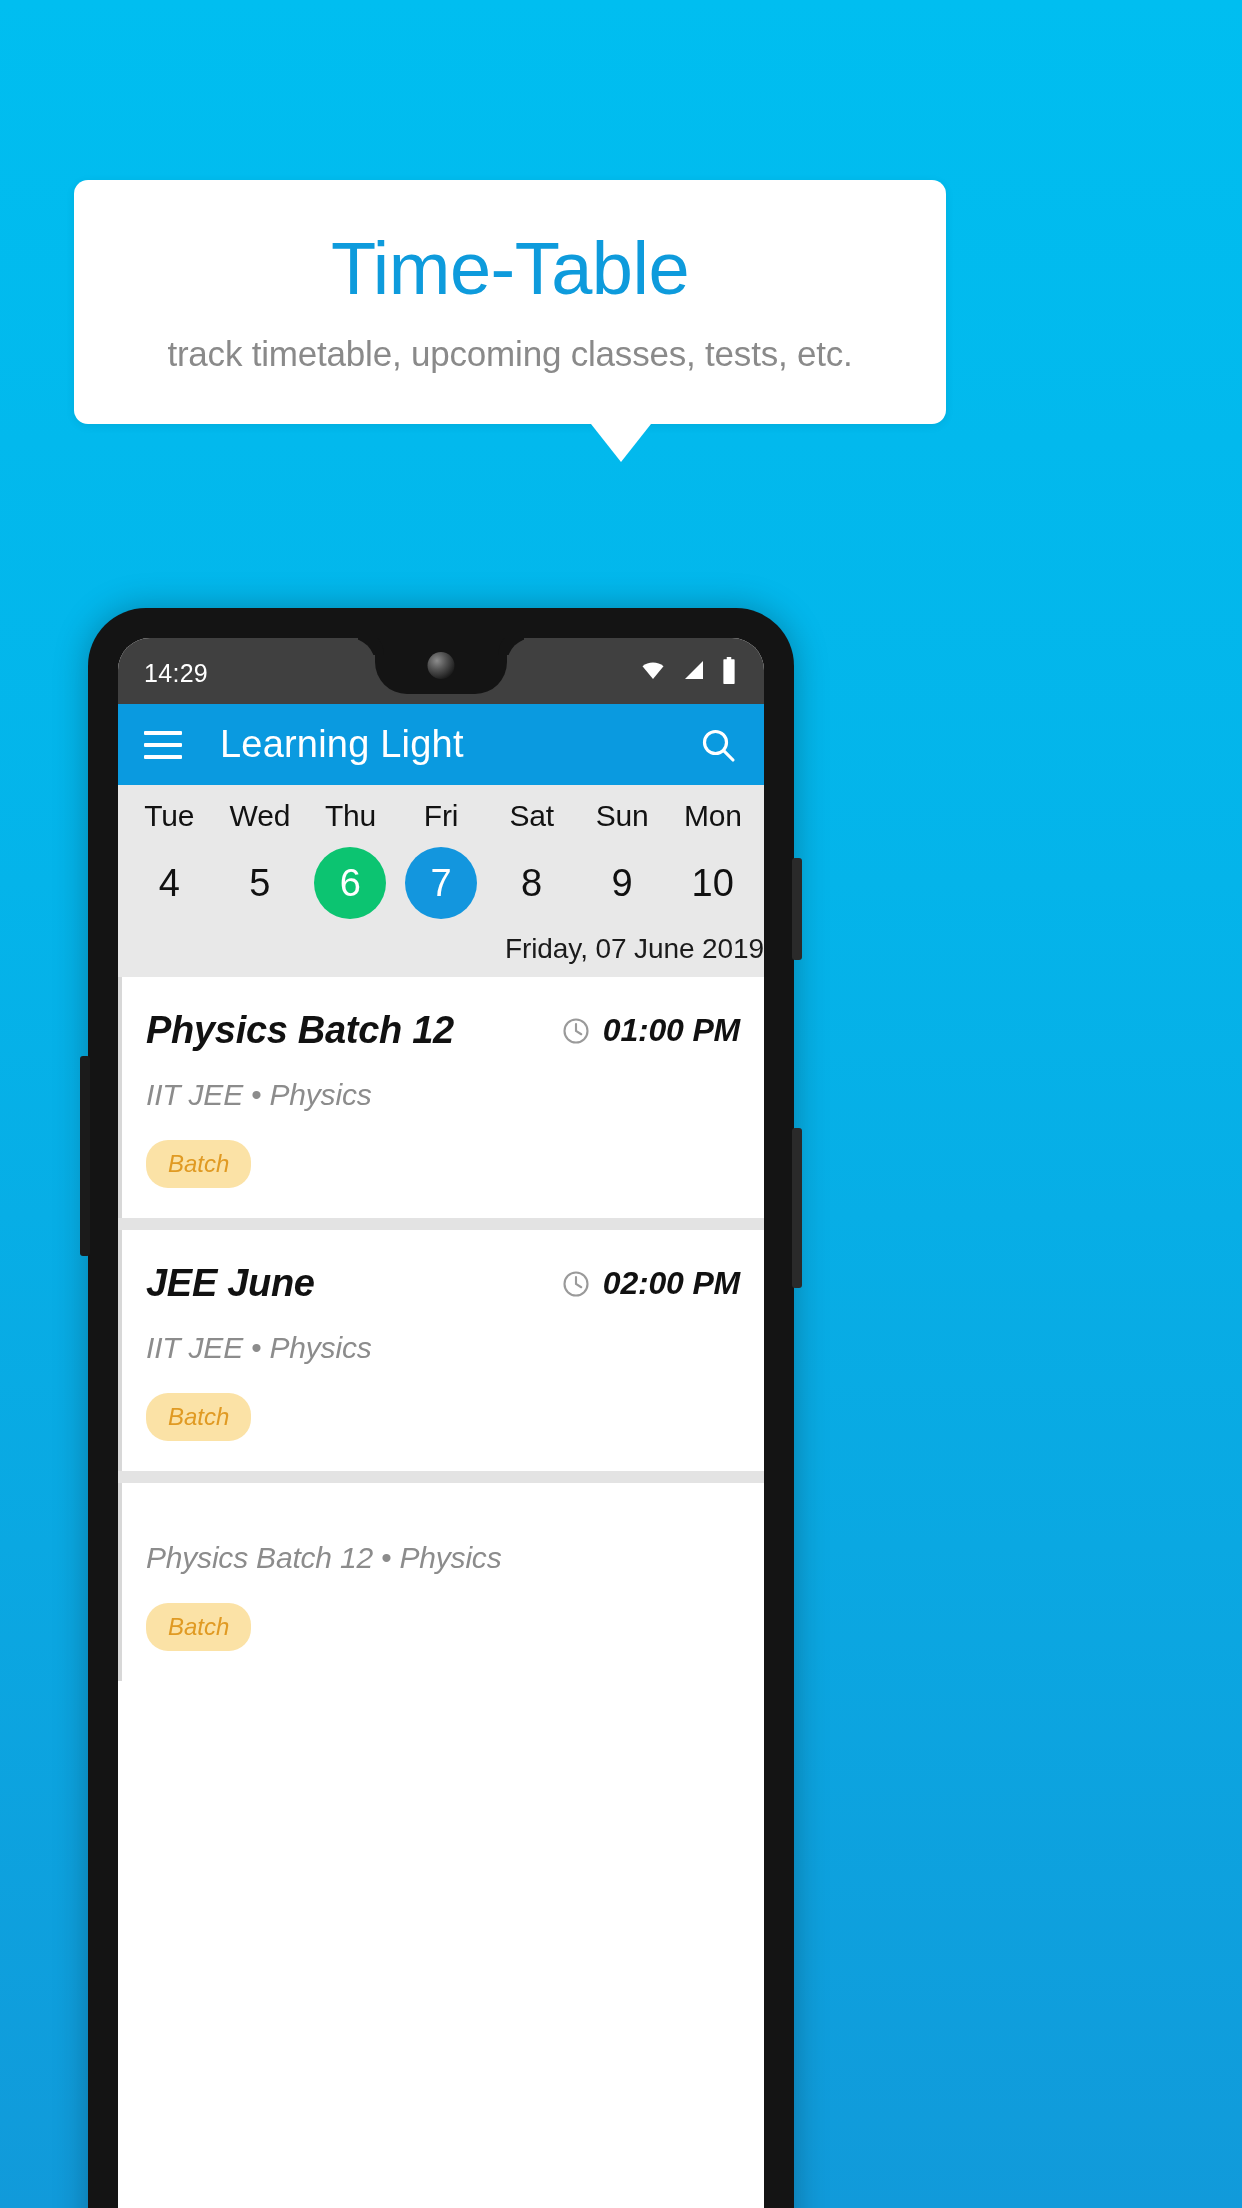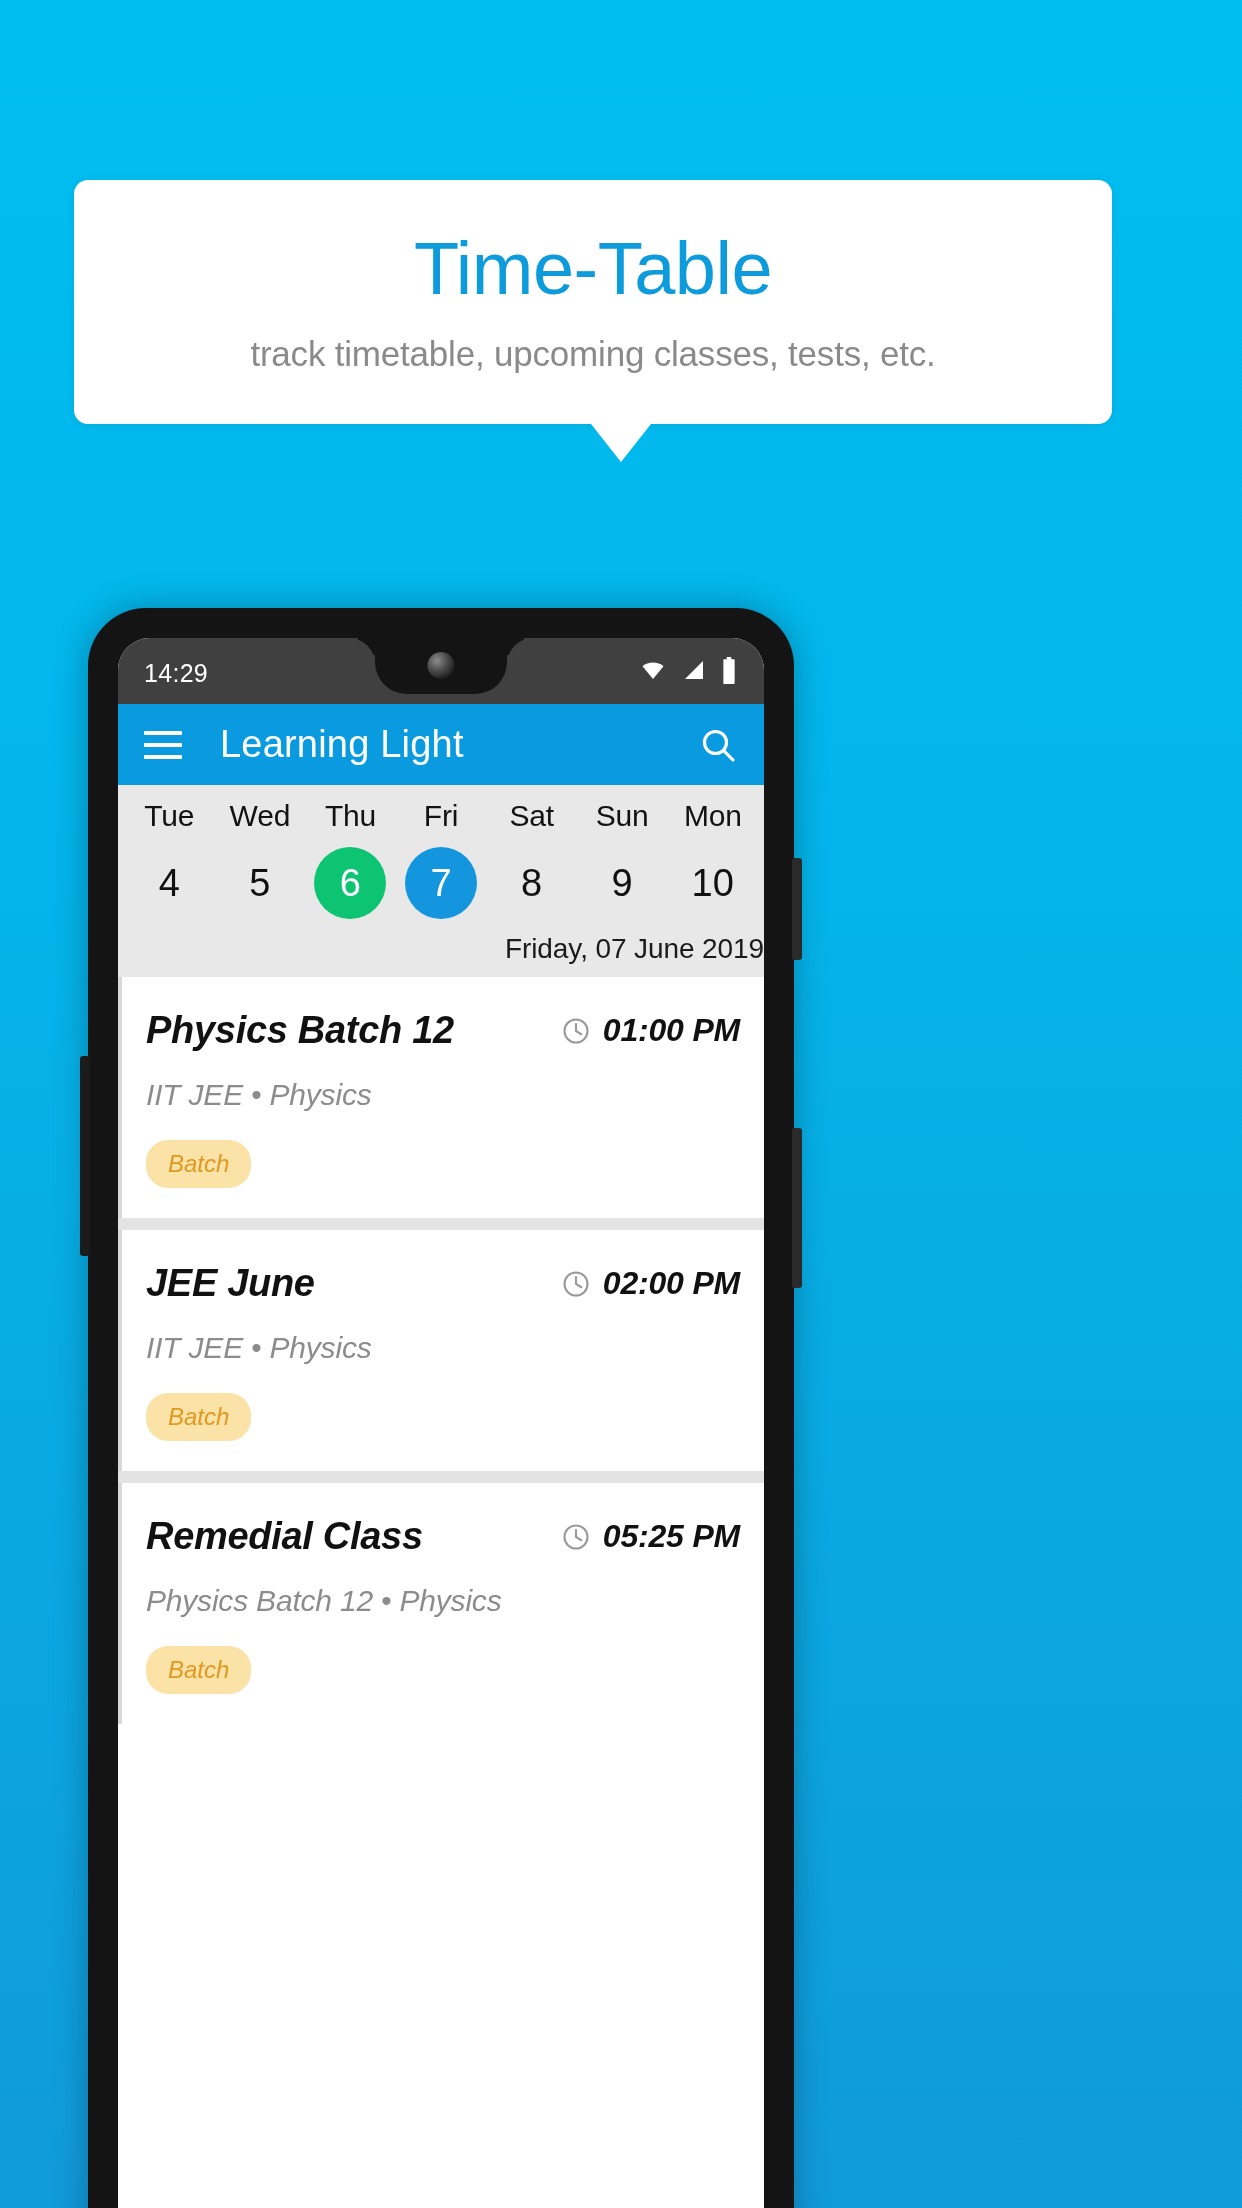--- a/index.html
+++ b/index.html
@@ -7,21 +7,21 @@
   body {
     font-family: "Liberation Sans", sans-serif;
     background: linear-gradient(180deg, #00BEF0 0%, #04B4EA 40%, #0AA8E2 70%, #119ADA 100%);
     position: relative;
   }
 
   
   .bubble {
     position: absolute;
     left: 74px; top: 180px;
-    width: 1038px; height: 244px;
+    width: 872px; height: 244px;
     background: #ffffff;
     border-radius: 14px;
     box-shadow: 0 2px 10px rgba(0,0,0,0.07);
     display: flex;
     flex-direction: column;
     align-items: center;
     justify-content: center;
   }
   .bubble-title {
     color: #0E9BDC;
@@ -371,31 +371,19 @@
               </svg>
             </span>
             <span class="card-time">02:00 PM</span>
           </div>
         </div>
         <div class="card-sub">IIT JEE • Physics</div>
         <div class="badge">Batch</div>
       </div>
 
       <div class="card">
-        <div class="card-top">
-          <div class="card-title">Remedial Class</div>
-          <div class="card-time-wrap">
-            <span class="clock-icon">
-              <svg width="30" height="30" viewBox="0 0 24 24">
-                <circle cx="12" cy="12" r="9.2" fill="none" stroke="#9a9a9a" stroke-width="1.7"></circle>
-                <path d="M12 6.4V12l4.2 2.6" fill="none" stroke="#9a9a9a" stroke-width="1.7" stroke-linecap="round"></path>
-              </svg>
-            </span>
-            <span class="card-time">05:25 PM</span>
-          </div>
-        </div>
         <div class="card-sub">Physics Batch 12 • Physics</div>
         <div class="badge">Batch</div>
       </div>
 
     </div>
   </div>
 </div>
 
 </body></html>

